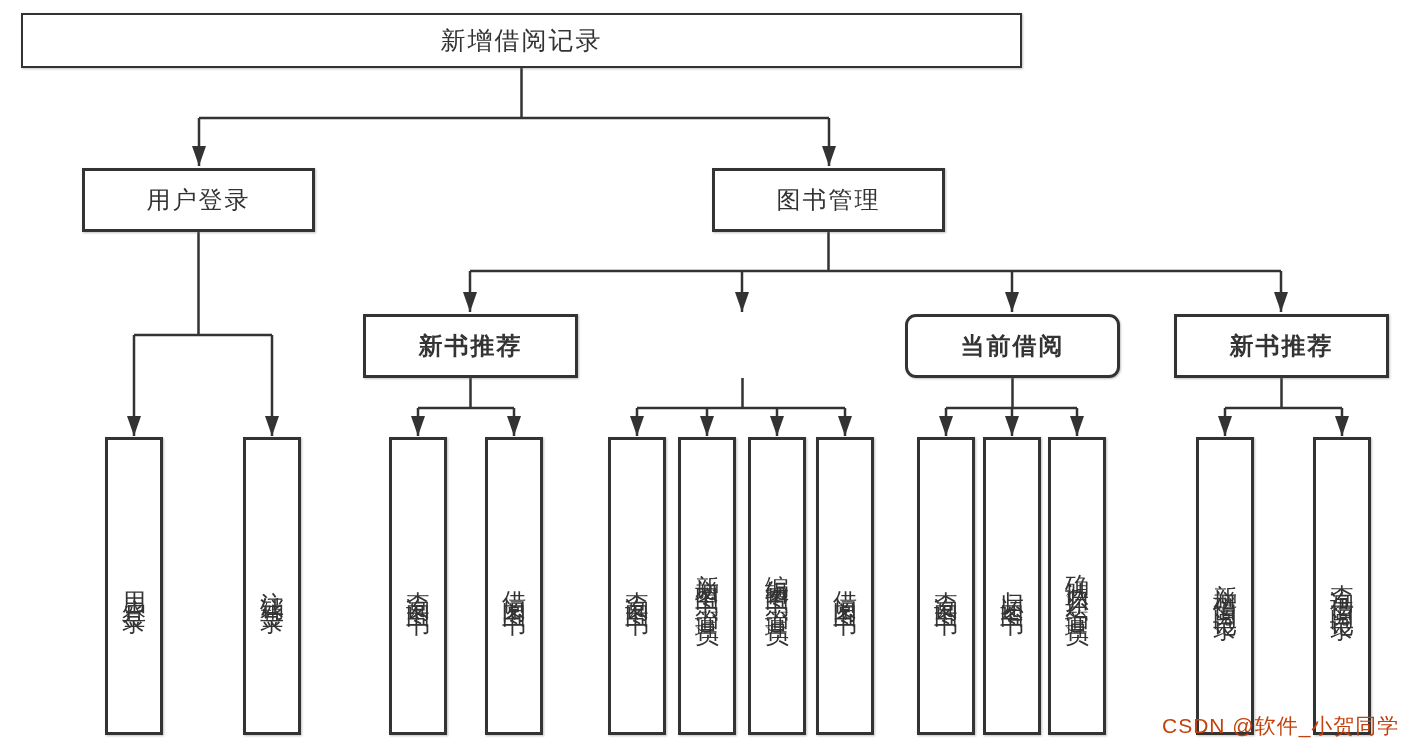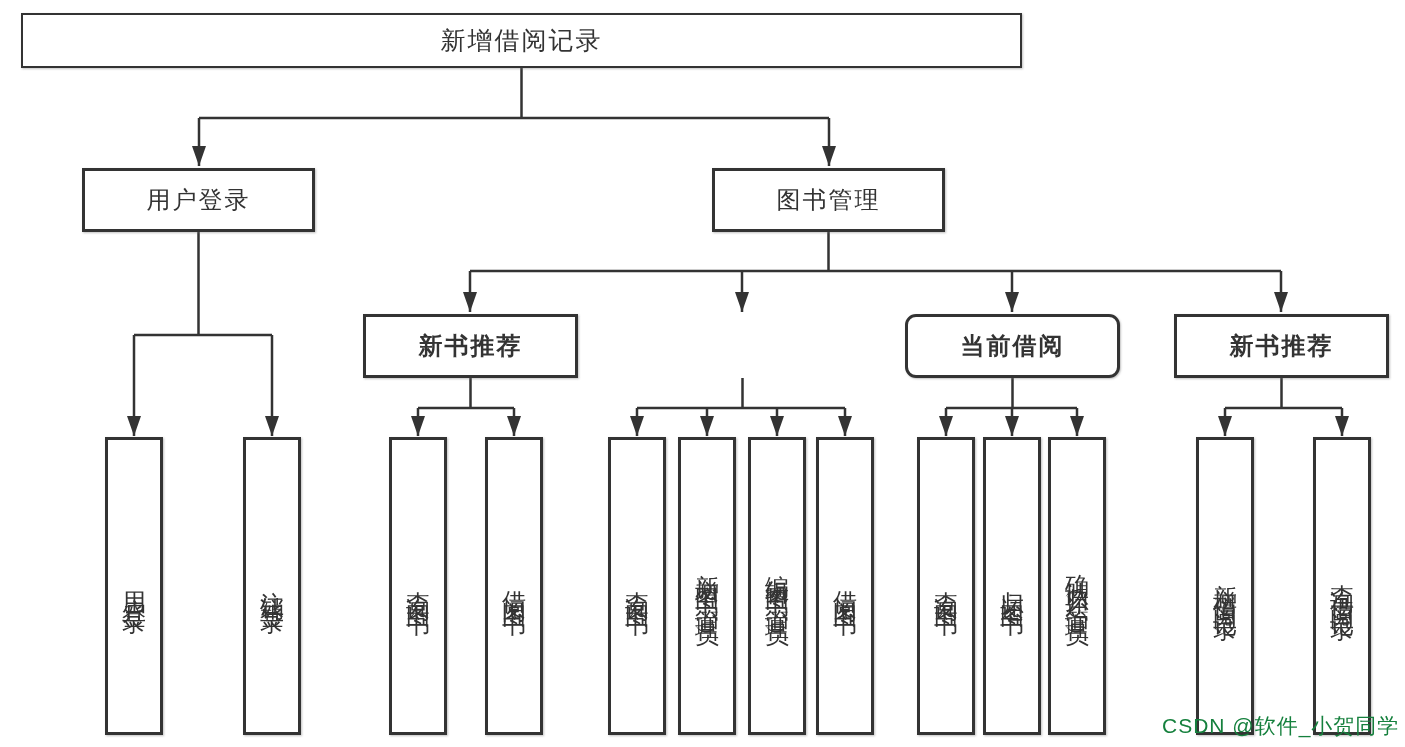--- a/index.html
+++ b/index.html
@@ -19,21 +19,21 @@
   .root .hlabel { font-size:25px; }
   .l2 { top:168px; width:233px; height:64px; }
   .l3 { top:314px; width:215px; height:64px;font-weight:bold; }
   .leaf { top:437px; width:58px; height:298px; }
   .vtext {
     writing-mode:vertical-lr; text-orientation:mixed;
     font-size:24px; letter-spacing:7px; line-height:1; color:#333333;
   }
   .watermark {
     position:absolute; left:1162px; top:712px; z-index:5;
-    font-size:21px; color:#15803d; letter-spacing:1px; white-space:nowrap;
+    font-size:21px; color:#c2410c; letter-spacing:1px; white-space:nowrap;
   }
 </style>
 </head>
 <body>
 
 <div class="canvas">
 
   <svg class="lines" width="1405" height="747" viewBox="0 0 1405 747">
     <defs>
       <marker id="arrow" viewBox="0 0 24 16" refX="22" refY="8" markerWidth="24" markerHeight="16" markerUnits="userSpaceOnUse" orient="auto">

